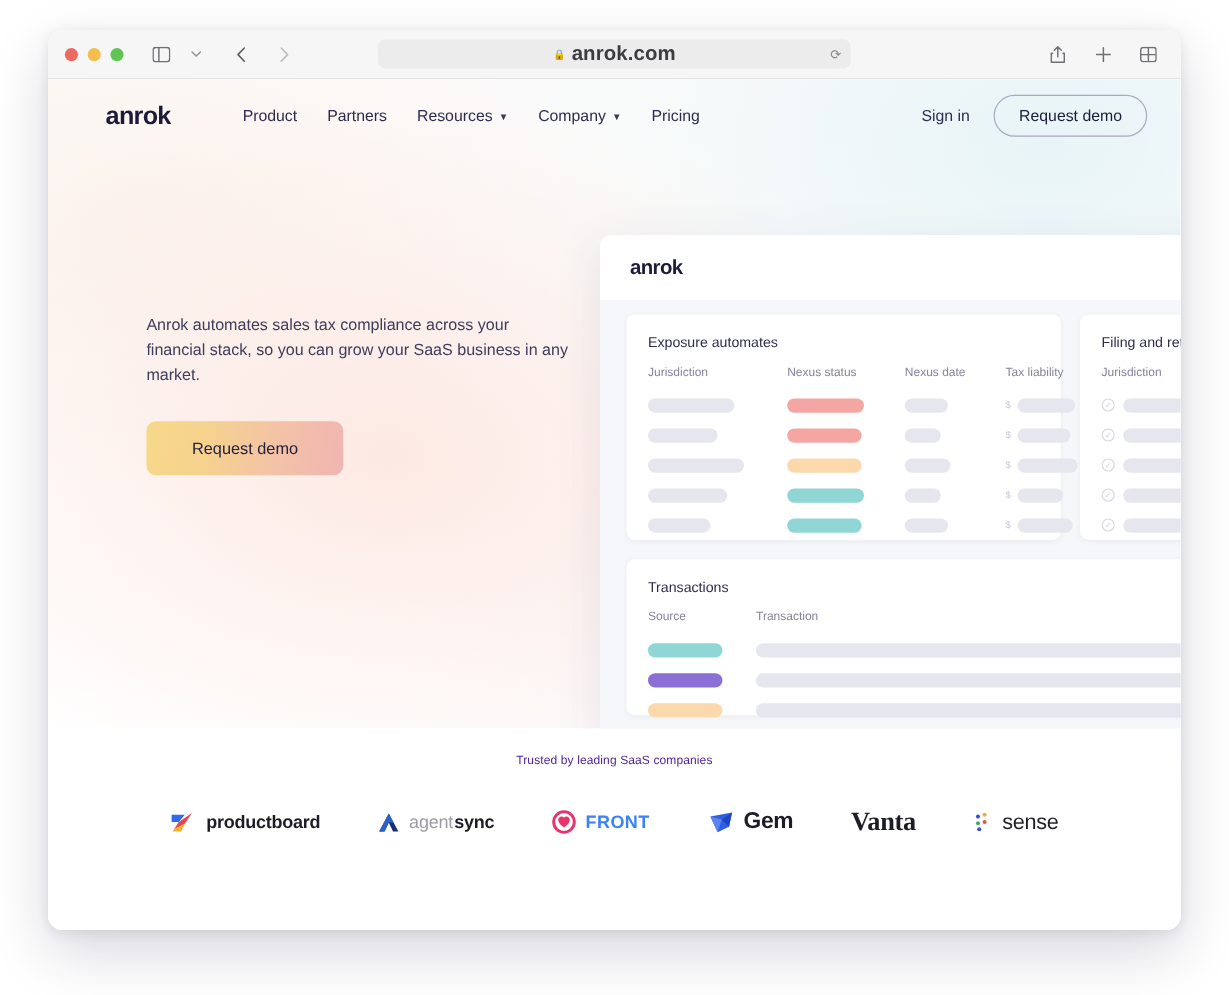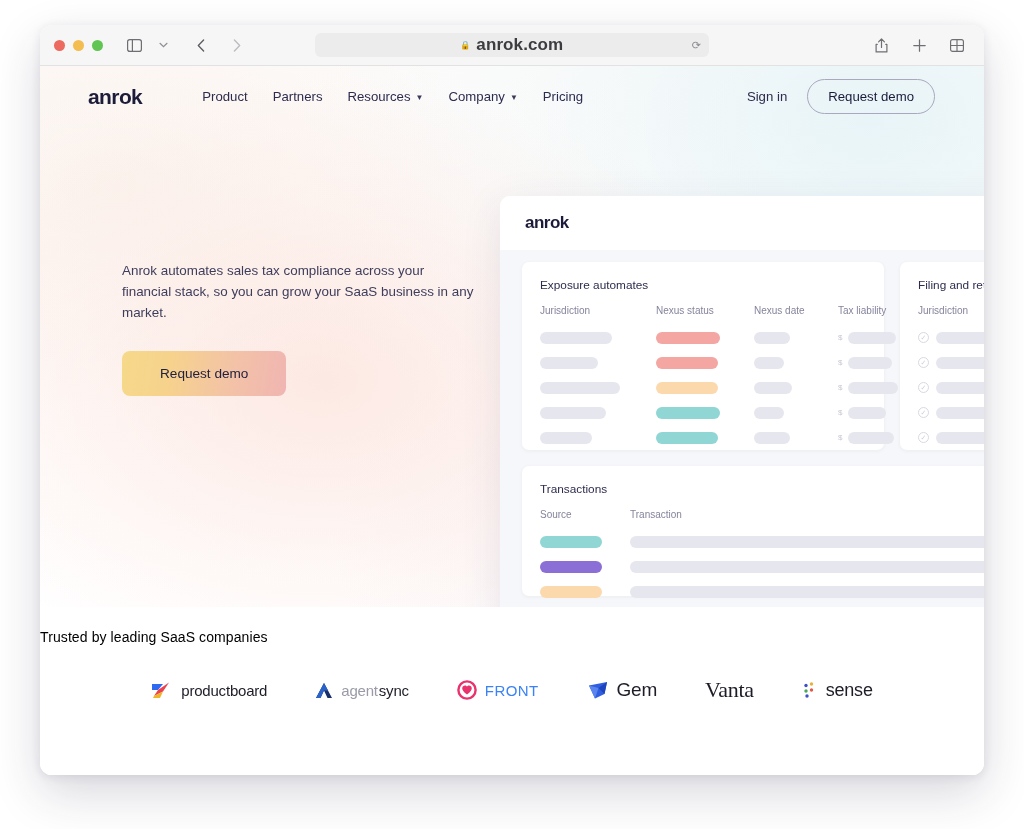--- a/index.html
+++ b/index.html
@@ -70,21 +70,21 @@
   .nav { position: absolute; top: 0; left: 0; right: 0; height: 61px; display: flex; align-items: center; }
   .logo {
     margin-left: 48px; font-size: 21px; font-weight: 700; color: #1c1b3a;
     letter-spacing: -.6px;
   }
   .nav-links { display: flex; align-items: center; gap: 25px; margin-left: 60px; }
   .nav-link {
     font-size: 13.2px; color: #2d2c4e; display: flex; align-items: center; gap: 5px; white-space: nowrap;
   }
   .chev { font-size: 8px; color: #3a3958; position: relative; top: 1px; }
-  .nav-right { position: absolute; right: 49px; display: flex; align-items: center; gap: 20px; }
+  .nav-right { position: absolute; right: 28px; display: flex; align-items: center; gap: 20px; }
   .signin { font-size: 13.2px; color: #2d2c4e; }
   .demo-btn {
     border: 1px solid #a9a8be; border-radius: 20px;
     padding: 9px 20px; font-size: 13.2px; color: #1c1b3a; background: transparent;
     white-space: nowrap;
   }
 
   
   .hero-copy { position: absolute; left: 82px; top: 168px; width: 392px; }
   h1.headline {
@@ -132,27 +132,27 @@
   .chk {
     width: 11px; height: 11px; border-radius: 50%;
     border: 1.2px solid #d8d8e2; margin-right: 7px; flex: none;
     display: flex; align-items: center; justify-content: center;
     font-size: 7px; color: #cfcedb;
   }
 
   
   .trusted { position: absolute; left: 0; right: 0; bottom: 0; height: 168px; background: #fff; }
   .trusted-label {
-    text-align: left; font-size: 14px; color: #000000; padding-top: 22px; letter-spacing: .1px;
+    text-align: center; font-size: 10px; color: #4c1d95; padding-top: 22px; letter-spacing: .1px;
   }
   .logos {
     display: flex; align-items: center; justify-content: center; gap: 48px; margin-top: 32px;
   }
   .brand { display: flex; align-items: center; gap: 8px; }
-  .brand-txt { font-size: 15px; color: #1d1d28; font-weight: 400; letter-spacing: -.2px; }
+  .brand-txt { font-size: 15px; color: #1d1d28; font-weight: 700; letter-spacing: -.2px; }
 
   .bm { flex: none; }
 </style>
 </head>
 <body>
 
 <div class="desk">
 <div class="browser">
 
   <div class="toolbar">

